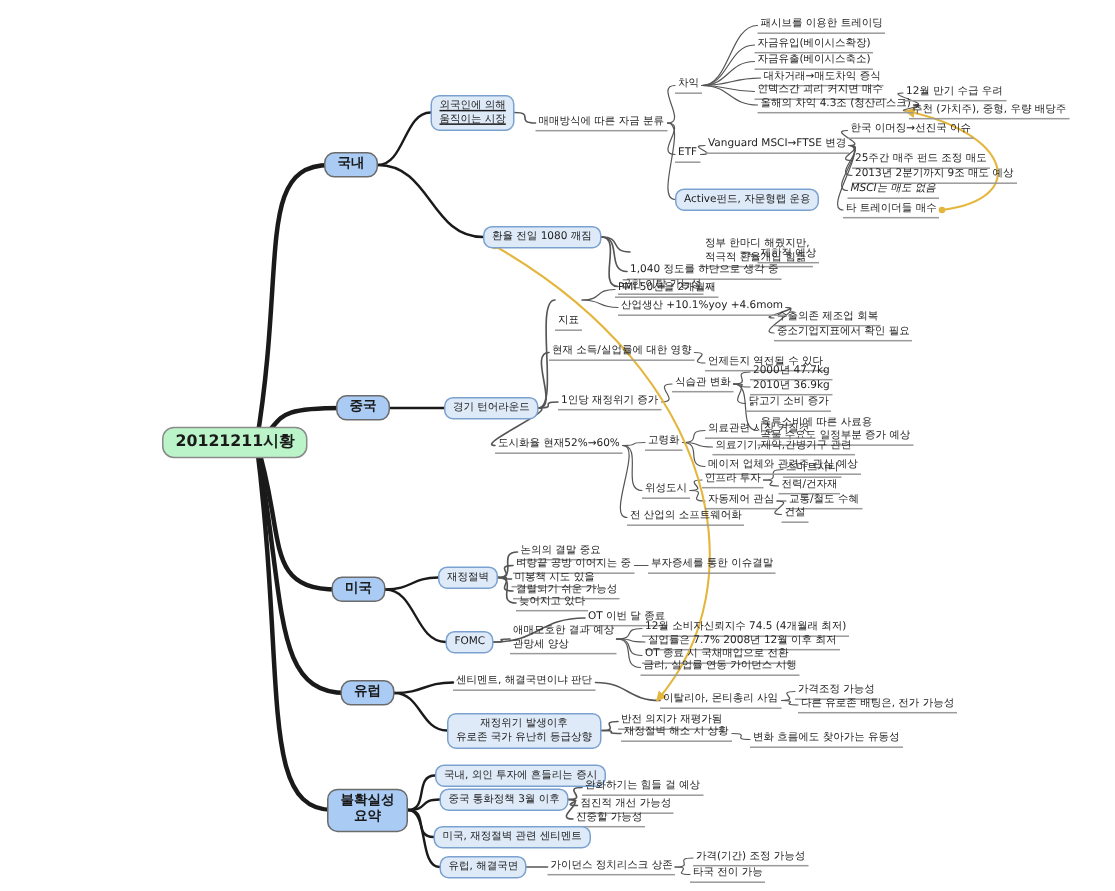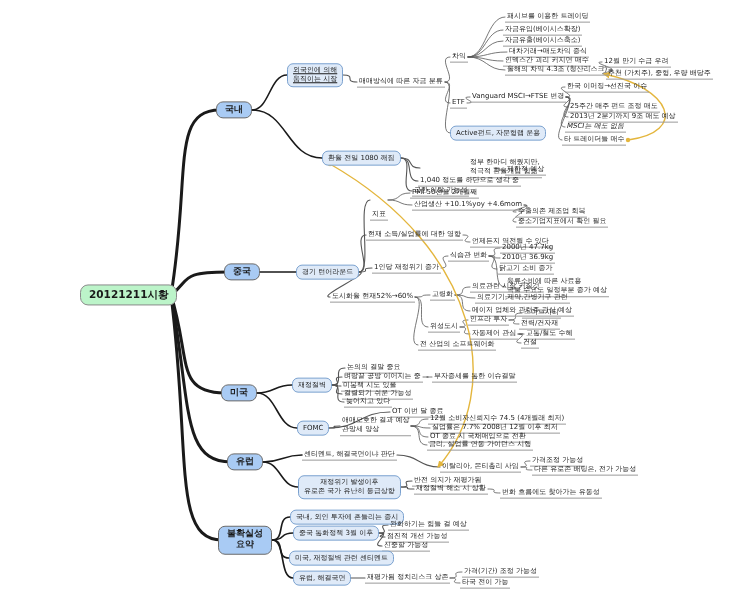--- a/index.html
+++ b/index.html
@@ -7,21 +7,21 @@
           font-family:"DejaVu Sans",sans-serif;}
   .canvas svg{position:absolute;left:0;top:0;pointer-events:none;}
   .node{position:absolute;transform:translateY(-50%);white-space:pre;color:#1a1a1a;
         line-height:1.25;cursor:default;}
   .node.text{font-size:7px;color:#222;border-bottom:1px solid #9a9a9a;padding:0 2px 1px 2px;}
   .node.bubble{font-size:7px;background:var(--bubble-bg,#dfeaf8);border:1px solid var(--bubble-border,#7aa1cf);
         border-radius:6px;padding:2px 5px;text-align:center;}
   .node.branch{font-size:9px;font-weight:bold;background:var(--branch-bg,#a9cbf4);
         border:1px solid var(--branch-border,#6b6b6b);border-radius:7px;padding:2px 8px;text-align:center;}
   .node.root{font-size:10.5px;font-weight:bold;background:var(--root-bg,#bcf4c9);
-        border:1px solid var(--root-border,#8a8a8a);border-radius:8px;padding:3px 8px;text-align:center;}
+        border:1px solid var(--root-border,#8a8a8a);border-radius:8px;padding:3px 8px;text-align:center;margin-left:28px;}
 </style>
 </head>
 <body>
 
 <div class="canvas">
   <svg width="743" height="594" viewBox="0 0 743 594">
     <defs>
       <marker id="arrowY" markerWidth="6" markerHeight="6" refX="4.2" refY="2.5" orient="auto">
         <path d="M0,0 L5,2.5 L0,5 z" fill="#e4b63d"></path>
       </marker>
@@ -209,17 +209,17 @@
       <div class="node text" style="left: 412px; top: 481px;">반전 의지가 재평가됨</div>
       <div class="node text" style="left: 414px; top: 489px;">재정절벽 해소 시 상황</div>
       <div class="node text" style="left: 500px; top: 493px;">변화 흐름에도 찾아가는 유동성</div>
       <div class="node bubble" style="left: 290px; top: 517px;">국내, 외인 투자에 흔들리는 증시</div>
       <div class="node bubble" style="left: 293px; top: 533px;">중국 통화정책 3월 이후</div>
       <div class="node text" style="left: 388px; top: 525px;">완화하기는 힘들 걸 예상</div>
       <div class="node text" style="left: 385px; top: 537px;">점진적 개선 가능성</div>
       <div class="node text" style="left: 382px; top: 546px;">신중할 가능성</div>
       <div class="node bubble" style="left: 289px; top: 558px;">미국, 재정절벽 관련 센티멘트</div>
       <div class="node bubble" style="left: 293px; top: 578px;">유럽, 해결국면</div>
-      <div class="node text" style="left: 365px; top: 578px;">재평가됨 정치리스크 상존</div>
+      <div class="node text" style="left: 365px; top: 578px;">가이던스 정치리스크 상존</div>
       <div class="node text" style="left: 462px; top: 572px;">가격(기간) 조정 가능성</div>
       <div class="node text" style="left: 460px; top: 583px;">타국 전이 가능</div>
     </div>
 </div>
 
 </body></html>

